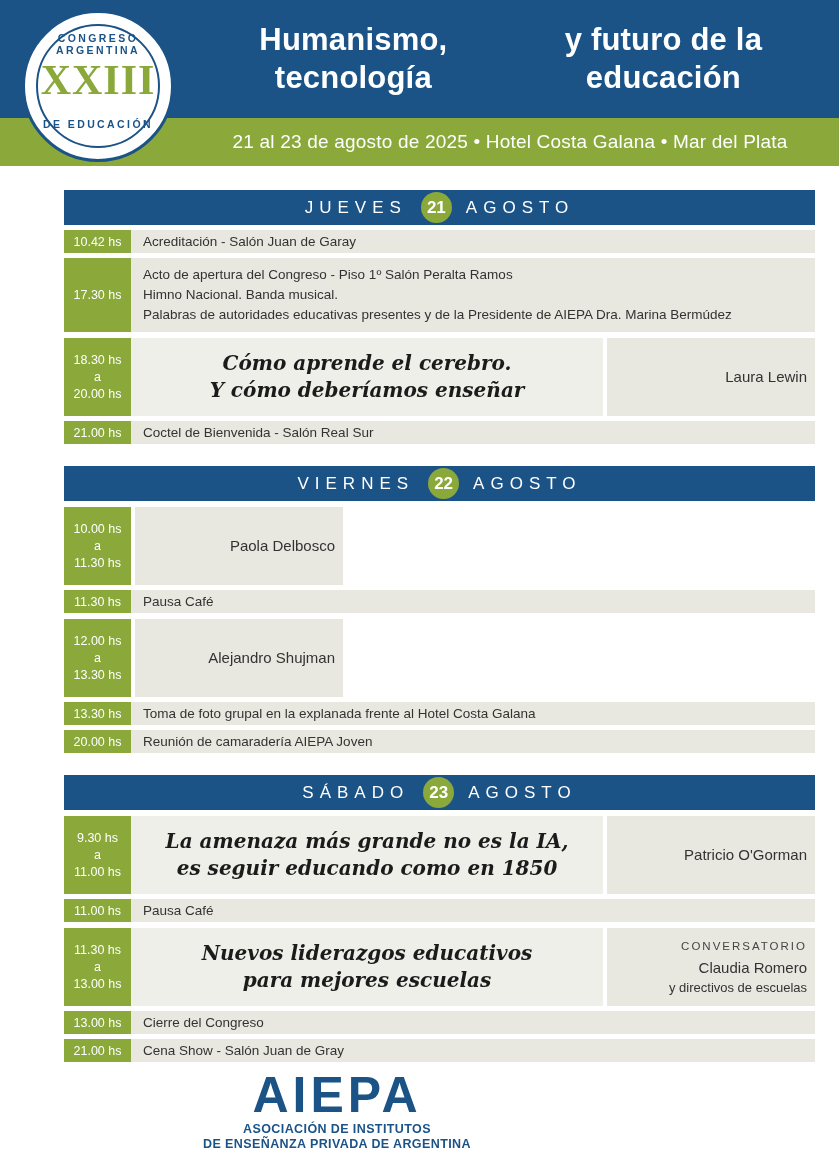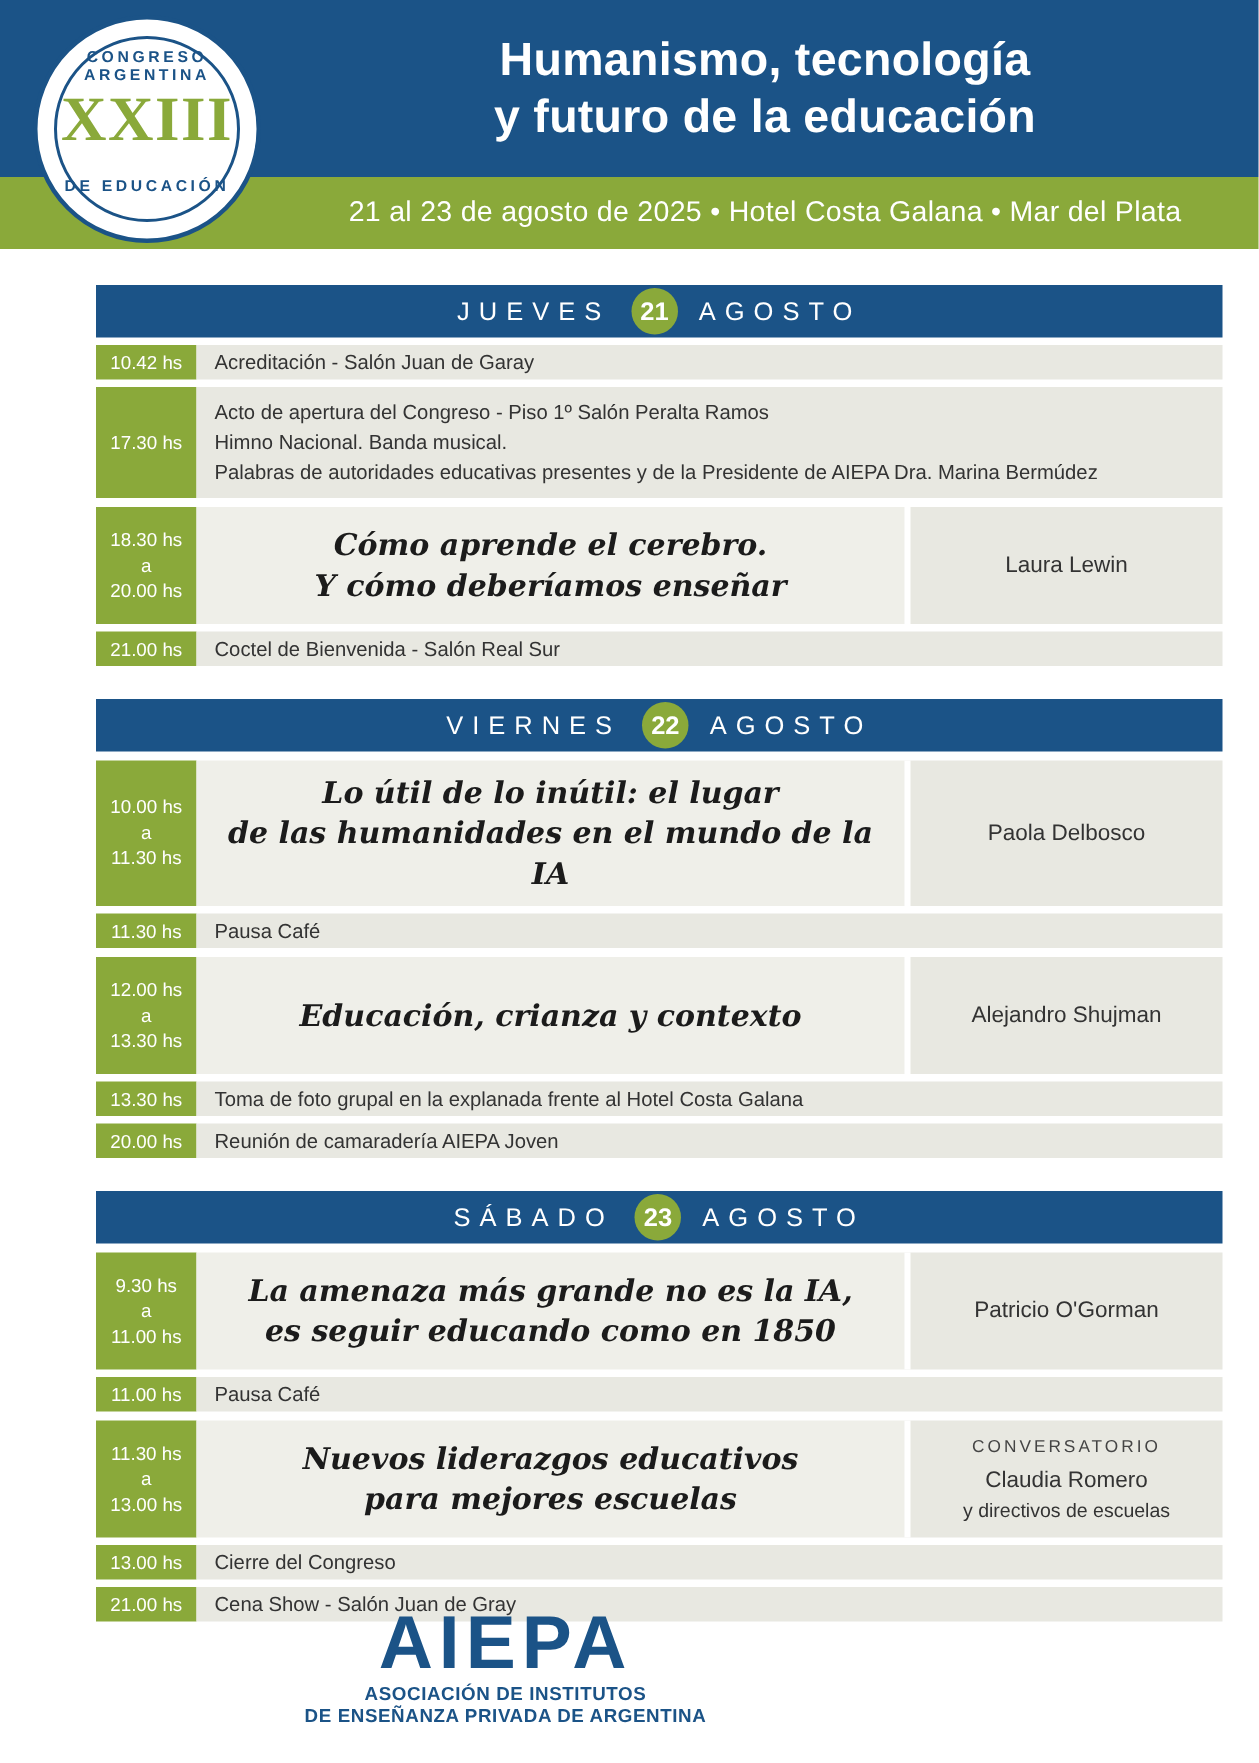--- a/index.html
+++ b/index.html
@@ -32,21 +32,21 @@
     position: absolute;
     left: 0; top: 118px;
     width: 839px; height: 48px;
     background: #8aa93a;
   }
   .header-titles {
     position: absolute;
     left: 200px; top: 0;
     width: 620px; height: 118px;
     display: flex;
-    flex-direction: column;
+    flex-direction: row;
     align-items: center;
     justify-content: center;
     text-align: center;
   }
   .header-title-line {
     color: #ffffff;
     font-size: 31px;
     font-weight: bold;
     line-height: 38px;
     letter-spacing: 0.2px;
@@ -222,21 +222,21 @@
     color: #1b1b1b;
     padding: 8px 10px;
     box-sizing: border-box;
   }
   .feature .speaker {
     background: #e8e8e1;
     width: 212px;
     min-width: 212px;
     display: flex;
     flex-direction: column;
-    align-items: center;
+    align-items: flex-end;
     justify-content: center;
     text-align: center;
     font-size: 15px;
     color: #333333;
     line-height: 20px;
     padding: 6px 8px;
     box-sizing: border-box;
     border-left: 4px solid #ffffff;
   }
   .feature .speaker .kicker {
@@ -345,43 +345,36 @@
       <span class="daynum">22</span>
       <span class="month">AGOSTO</span>
     </div>
 
     <div class="feature">
       <div class="time">
         <span>10.00 hs</span>
         <span>a</span>
         <span>11.30 hs</span>
       </div>
-      <div class="talk">
-        <span>Lo útil de lo inútil: el lugar</span>
-        <span>de las humanidades en el mundo de la IA</span>
-      </div>
       <div class="speaker">
         <span>Paola Delbosco</span>
       </div>
     </div>
 
     <div class="row">
       <div class="time">11.30 hs</div>
       <div class="body">Pausa Café</div>
     </div>
 
     <div class="feature">
       <div class="time">
         <span>12.00 hs</span>
         <span>a</span>
         <span>13.30 hs</span>
       </div>
-      <div class="talk">
-        <span>Educación, crianza y contexto</span>
-      </div>
       <div class="speaker">
         <span>Alejandro Shujman</span>
       </div>
     </div>
 
     <div class="row">
       <div class="time">13.30 hs</div>
       <div class="body">Toma de foto grupal en la explanada frente al Hotel Costa Galana</div>
     </div>
 

